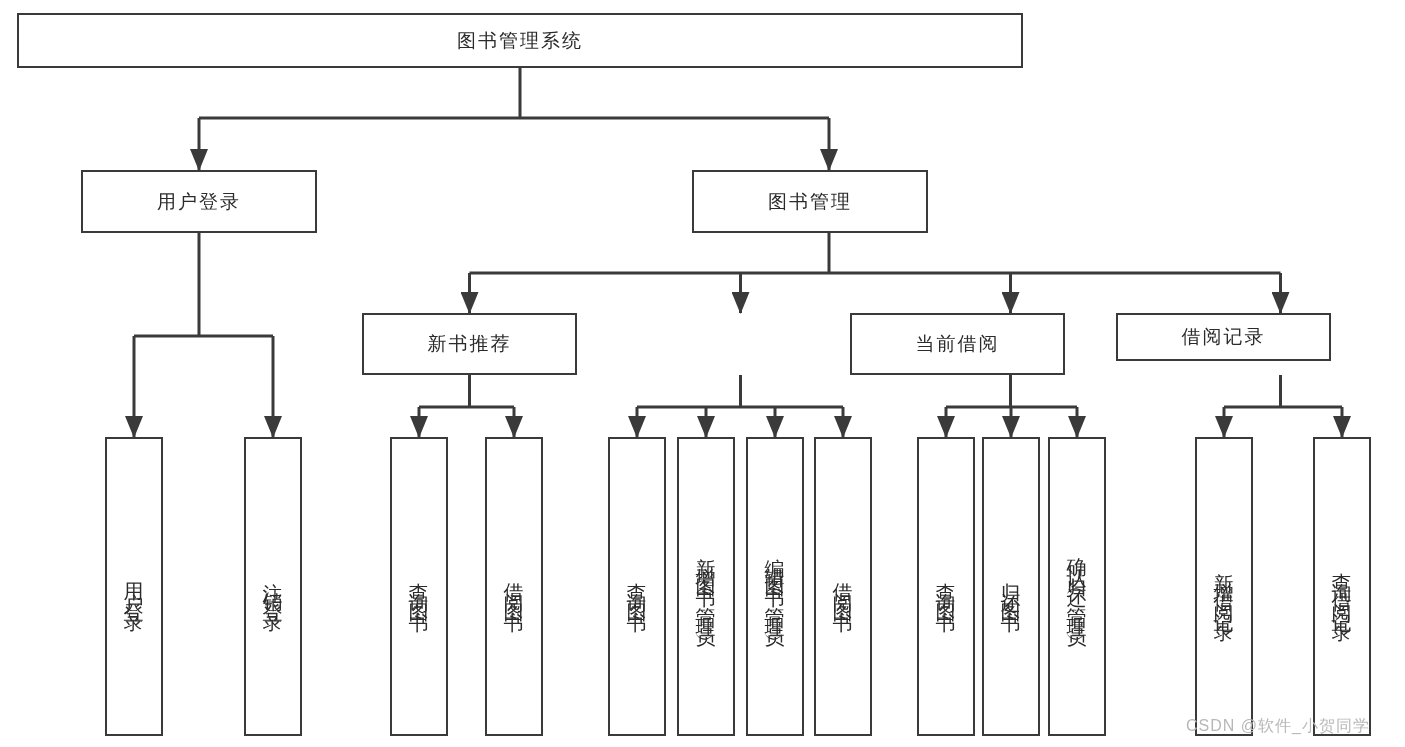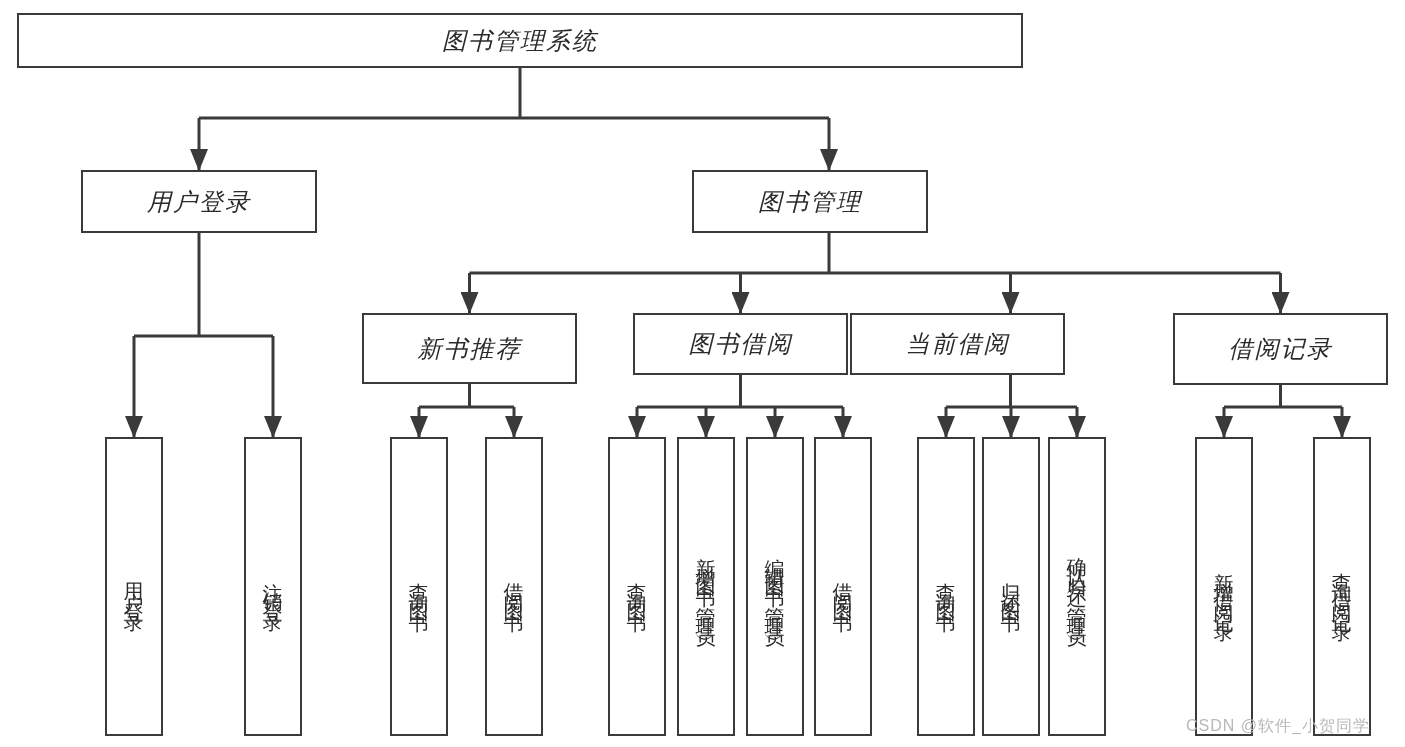--- a/index.html
+++ b/index.html
@@ -25,24 +25,23 @@
     position: absolute;
     box-sizing: border-box;
     border: 2.5px solid #3a3a3a;
     background: #ffffff;
     color: #2b2b2b;
     display: flex;
     align-items: center;
     justify-content: center;
   }
   .hbox {
-    font-size: 24px;
+    font-size: 19px;
     letter-spacing: 2px;
     white-space: nowrap;
-    font-style: italic;
   }
   .vbox {
     writing-mode: vertical-rl;
     text-orientation: mixed;
     font-size: 20px;
     letter-spacing: 10px;
     line-height: 1;
   }
   .watermark {
     position: absolute;
@@ -101,24 +100,23 @@
       <line x1="1224" y1="407" x2="1224" y2="437" marker-end="url(#arrow)"></line>
       <line x1="1342" y1="407" x2="1342" y2="437" marker-end="url(#arrow)"></line>
     </g>
   </svg>
 
   <div class="box hbox" style="left:17px; top:13px; width:1006px; height:55px;">图书管理系统</div>
 
   <div class="box hbox" style="left:81px; top:170px; width:236px; height:63px;">用户登录</div>
   <div class="box hbox" style="left:692px; top:170px; width:236px; height:63px;">图书管理</div>
 
-  <div class="box hbox" style="left:362px; top:313px; width:215px; height:71px;">新书推荐</div>
-  <div class="box hbox" style="left:633px; top:313px; width:215px; height:62px;">图书借阅</div>
+  <div class="box hbox" style="left:362px; top:313px; width:215px; height:62px;">新书推荐</div>
   <div class="box hbox" style="left:850px; top:313px; width:215px; height:62px;">当前借阅</div>
-  <div class="box hbox" style="left:1173px; top:313px; width:215px; height:72px;">借阅记录</div>
+  <div class="box hbox" style="left:1116px; top:313px; width:215px; height:48px;">借阅记录</div>
 
   <div class="box vbox" style="left:105px; top:437px; width:58px; height:299px;">用户登录</div>
   <div class="box vbox" style="left:244px; top:437px; width:58px; height:299px;">注销登录</div>
 
   <div class="box vbox" style="left:390px; top:437px; width:58px; height:299px;">查询图书</div>
   <div class="box vbox" style="left:485px; top:437px; width:58px; height:299px;">借阅图书</div>
 
   <div class="box vbox" style="left:608px; top:437px; width:58px; height:299px;">查询图书</div>
   <div class="box vbox" style="left:677px; top:437px; width:58px; height:299px;">新增图书（管理员）</div>
   <div class="box vbox" style="left:746px; top:437px; width:58px; height:299px;">编辑图书（管理员）</div>

